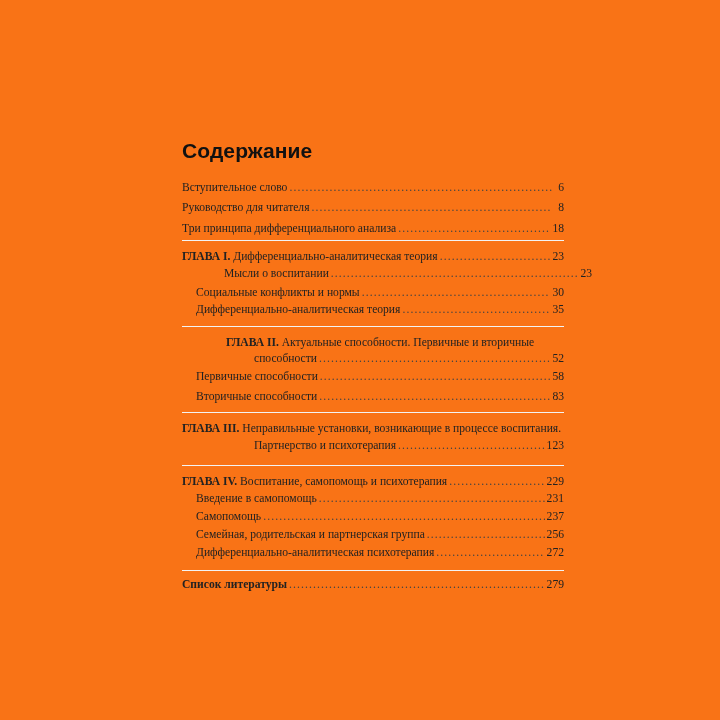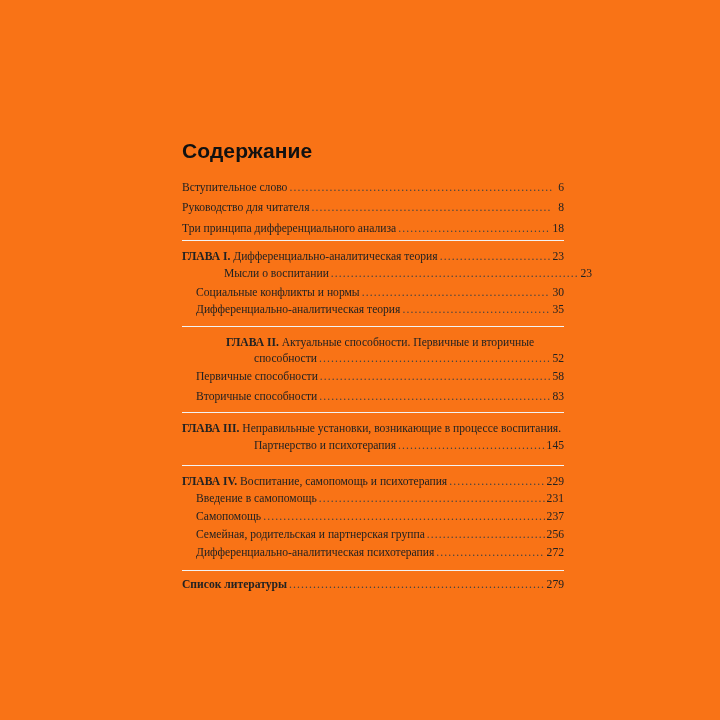--- a/index.html
+++ b/index.html
@@ -93,21 +93,21 @@
   </div>
 
   <div class="sep" style="top:412px;"></div>
 
   <div class="plain" style="top:422px;">
     <b>ГЛАВА III.</b> <span>Неправильные установки, возникающие в процессе воспитания.</span>
   </div>
   <div class="row cont" style="top:439px;">
     <span class="label">Партнерство и психотерапия</span>
     <span class="dots"></span>
-    <span class="page-num">145</span>
+    <span class="page-num">123</span>
   </div>
 
   <div class="sep" style="top:465px;"></div>
 
   <div class="row" style="top:475px;justify-content:space-between;">
     <span class="label"><b>ГЛАВА IV.</b> <span>Воспитание, самопомощь и психотерапия</span></span>
     <span class="dots"></span>
     <span class="page-num">229</span>
   </div>
   <div class="row sub" style="top:492px;">

